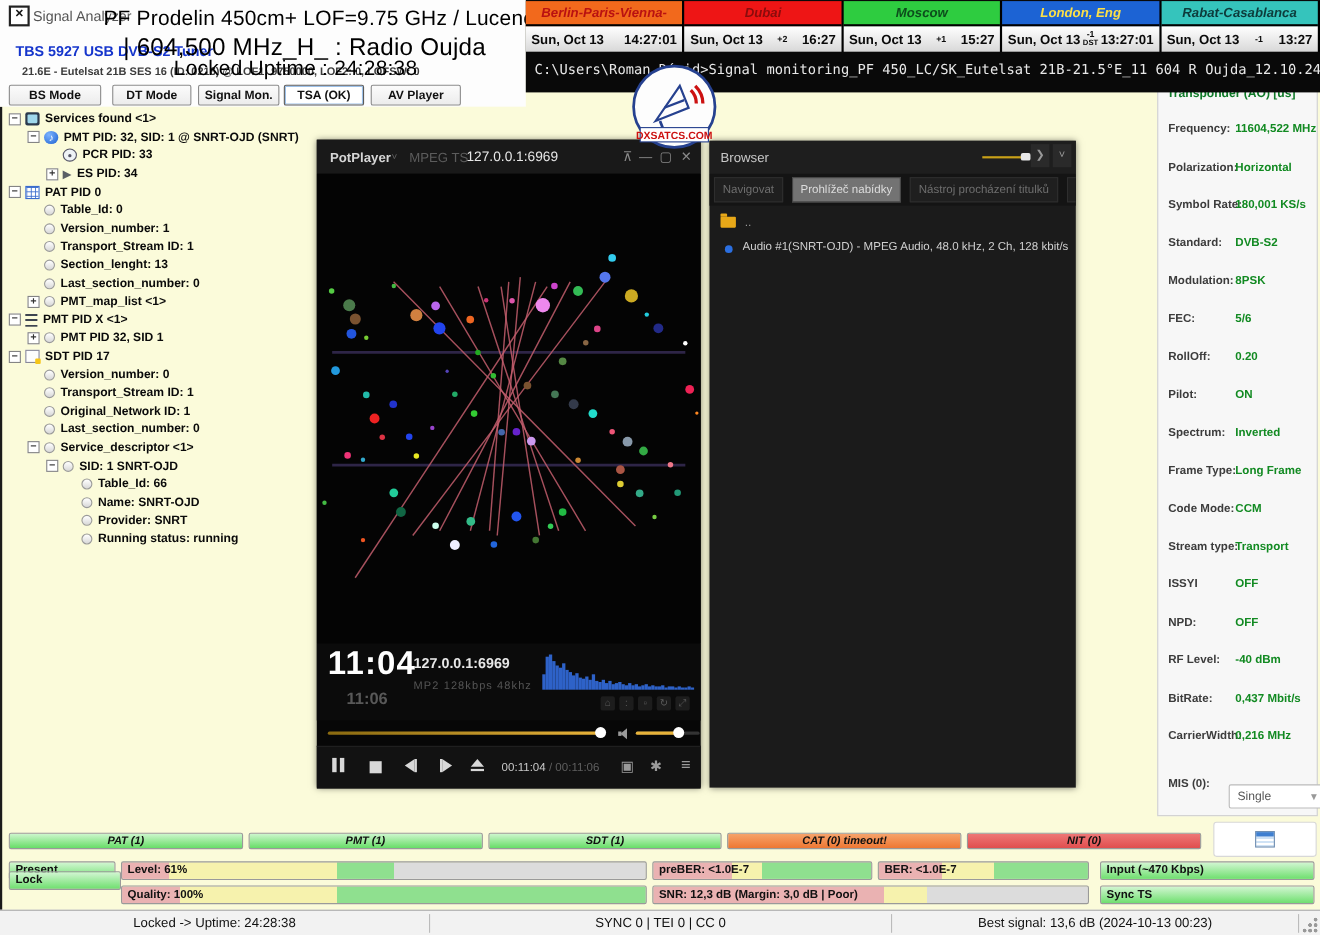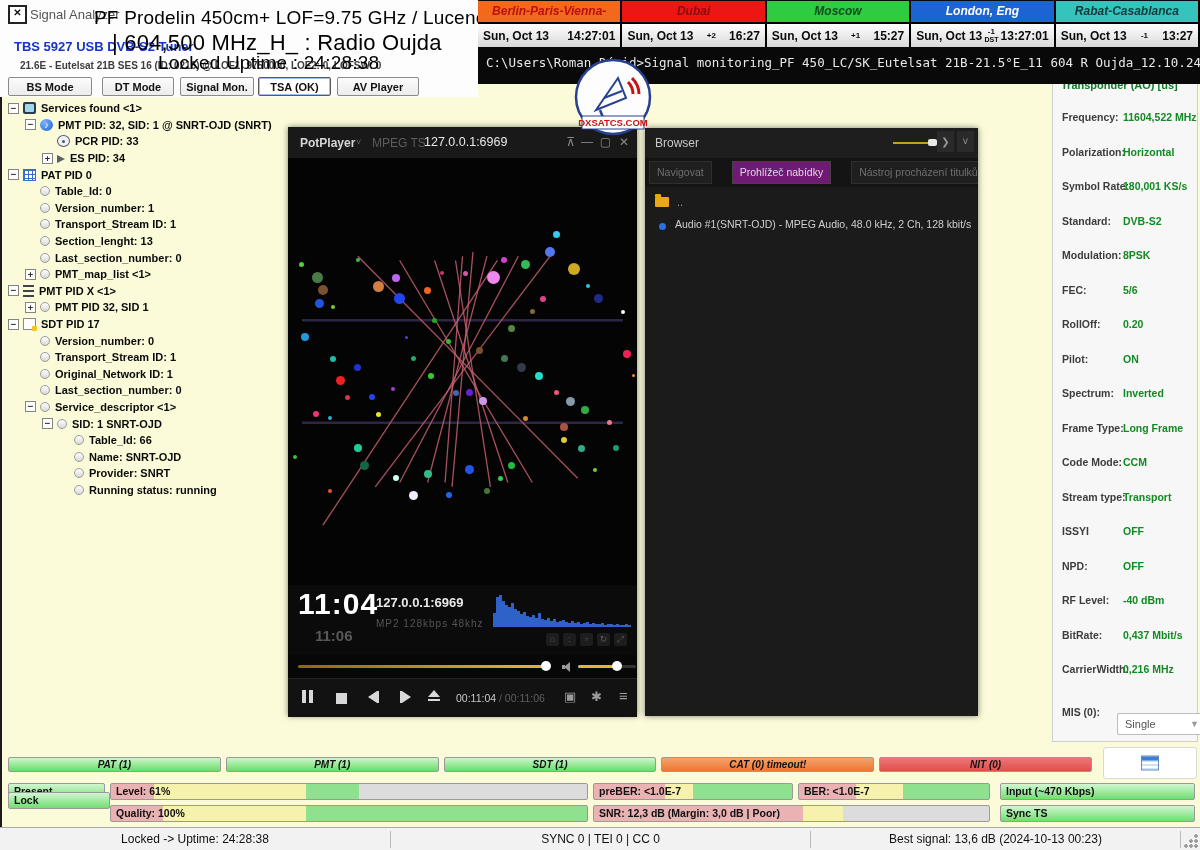--- a/index.html
+++ b/index.html
@@ -111,23 +111,23 @@
 
   
   #browser{left:645px;top:128px;width:333px;height:588px;background:#1b1b1b;z-index:19;box-shadow:0 0 6px rgba(0,0,0,.5);}
   #br-titlebar{left:0;top:0;width:100%;height:30px;background:#1e1e1e;}
   #br-title{left:10px;top:8px;color:#c8c8c8;font-size:12px;}
   #br-slider{left:248px;top:14px;width:38px;height:2px;background:#c8a018;}
   #br-knob{left:283px;top:11px;width:9px;height:7px;background:#e8e8e8;border-radius:2px;}
   #br-pin{left:298px;top:7px;color:#888;font-size:11px;}
   #br-close{left:316px;top:7px;color:#888;font-size:11px;}
   #br-tabs{left:0;top:30px;width:333px;height:29px;background:#141414;overflow:hidden;white-space:nowrap;}
-  .brtab{display:inline-block;height:21px;margin:3px 16px 0 4px;padding:0 7px;background:#1f1f1f;border:1px solid #2e2e2e;
+  .brtab{display:inline-block;height:21px;margin:3px 4px 0 4px;padding:0 7px;background:#1f1f1f;border:1px solid #2e2e2e;
          color:#6e6e6e;font-size:10.5px;line-height:20px;vertical-align:top;}
-  .brtab.active{background:#701a75;color:#dcdcdc;border-color:#444;}
+  .brtab.active{background:#737373;color:#dcdcdc;border-color:#444;}
   .brnav{position:absolute;top:3px;width:17px;height:21px;background:#2a2a2a;color:#999;font-size:10px;
          line-height:21px;text-align:center;}
   #br-content{left:0;top:59px;width:333px;height:529px;}
   #folder-ic{left:10px;top:10px;width:14px;height:10px;background:#e8a818;border-radius:1px;}
   #folder-ic::before{content:"";position:absolute;left:0;top:-3px;width:6px;height:3px;background:#e8a818;border-radius:1px 1px 0 0;}
   #up-label{left:32px;top:9px;color:#9a9a9a;font-size:11px;}
   #audio-dot{left:14px;top:36px;width:7px;height:7px;border-radius:50%;background:#2b6fe0;}
   #audio-item{left:30px;top:31px;width:298px;color:#cfcfcf;font-size:10.5px;white-space:nowrap;overflow:hidden;}
 
   
@@ -232,21 +232,21 @@
         <div class="clock-h" style="background: rgb(46, 204, 64); color: rgb(13, 77, 28);">Moscow</div>
         <div class="clock-b">
           <span class="clock-date">Sun, Oct 13</span>
           <span class="clock-off">
             <span>+1</span>
           </span>
           <span class="clock-time">15:27</span>
         </div>
       </div>
       <div class="clock">
-        <div class="clock-h" style="background: rgb(28, 99, 212); color: #ffffff;">London, Eng</div>
+        <div class="clock-h" style="background: rgb(28, 99, 212); color: #fde047;">London, Eng</div>
         <div class="clock-b">
           <span class="clock-date">Sun, Oct 13</span>
           <span class="clock-off">
             <span>-1</span>
             <span style="font-size: 7px;">DST</span>
           </span>
           <span class="clock-time">13:27:01</span>
         </div>
       </div>
       <div class="clock">

